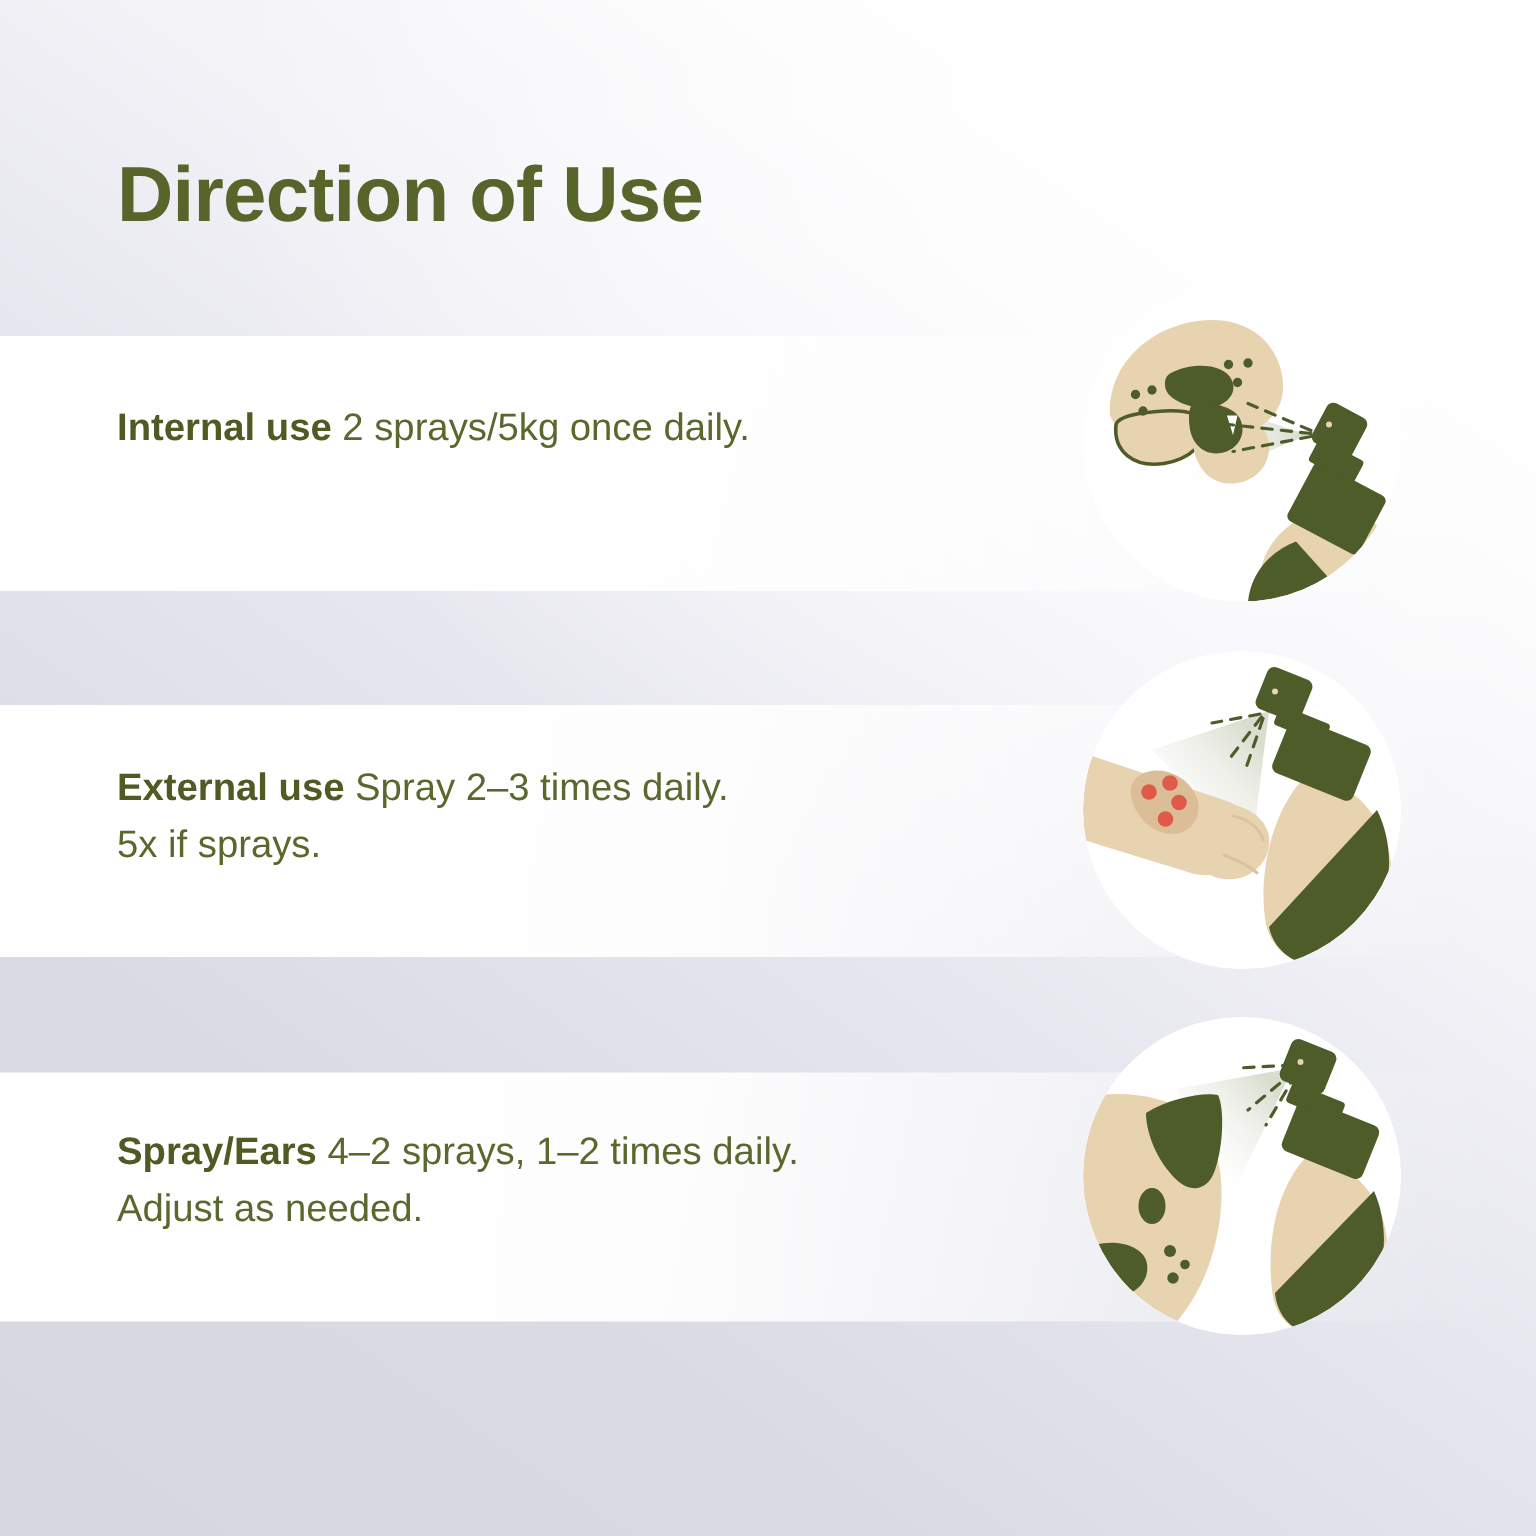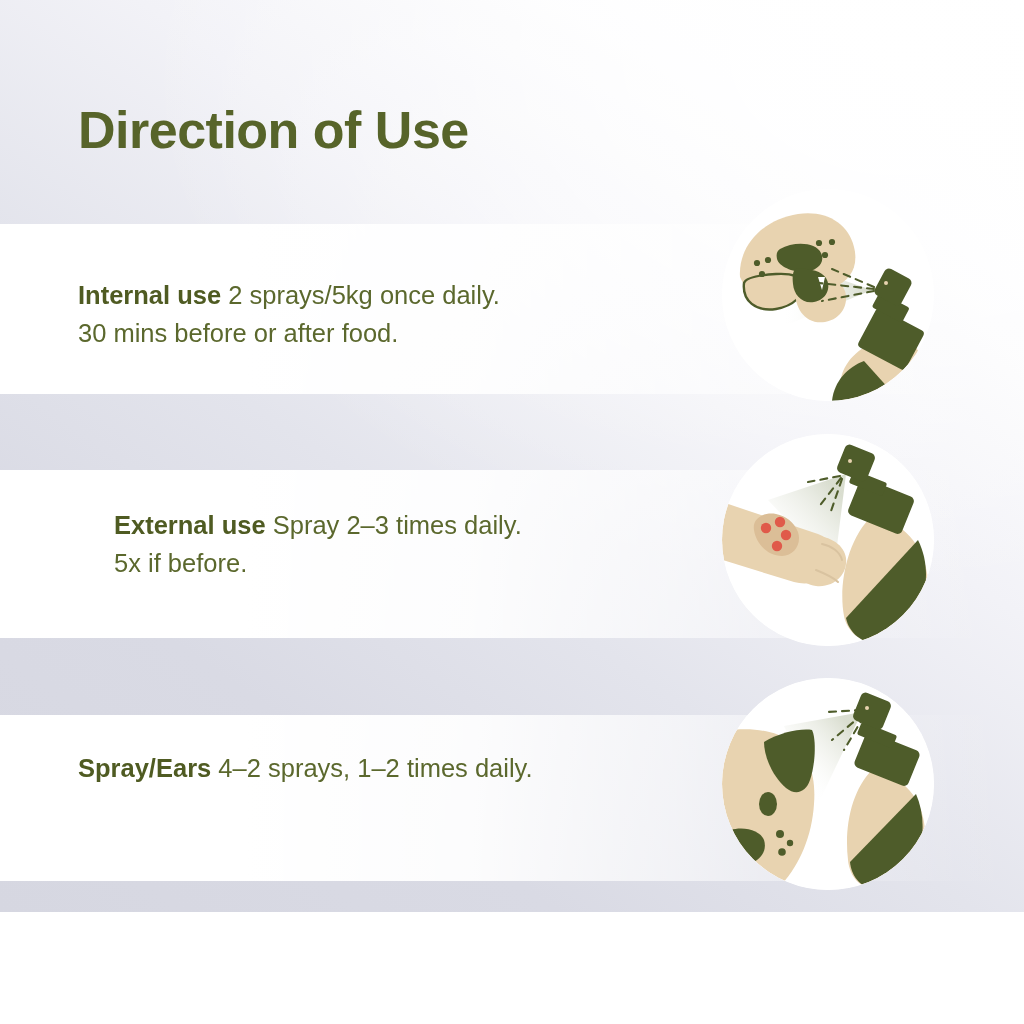--- a/index.html
+++ b/index.html
@@ -8,21 +8,21 @@
     padding: 0;
     background: #ffffff;
   }
   body {
     font-family: "Liberation Sans", sans-serif;
   }
 
   #poster {
     position: relative;
     width: 1024px;
-    height: 912px;
+    height: 1024px;
     overflow: hidden;
     background: #86efac;
   }
 
   
   .bg-wash {
     position: absolute;
     inset: 0;
     background: linear-gradient(215deg,
         #ffffff 0%,
@@ -77,22 +77,22 @@
     left: 78px;
     width: 620px;
     color: #5b682d;
     font-size: 25.5px;
     line-height: 38px;
   }
   .row-text .lead {
     font-weight: bold;
     color: #4f5b22;
   }
-  #row-text-1 { top: 276px; }
-  #row-text-2 { top: 506px; margin-left: 36px; }
+  #row-text-1 { top: 266px; }
+  #row-text-2 { top: 506px; }
   #row-text-3 { top: 749px; }
 
   
   .circle {
     position: absolute;
     width: 212px;
     height: 212px;
     border-radius: 50%;
     overflow: hidden;
     background: #ffffff;
@@ -111,30 +111,30 @@
   <div class="bg-wash2"></div>
 
   <div class="band" id="band-1"></div>
   <div class="band" id="band-2"></div>
   <div class="band" id="band-3"></div>
 
   <div id="title">Direction of Use</div>
 
   <div class="row-text" id="row-text-1">
     <div><span class="lead">Internal use</span><span> 2 sprays/5kg once daily.</span></div>
-    <div>30 mins before or after food.</div>
   </div>
 
   <div class="row-text" id="row-text-2">
     <div><span class="lead">External use</span><span> Spray 2–3 times daily.</span></div>
-    <div>5x if before.</div>
+    <div>5x if sprays.</div>
   </div>
 
   <div class="row-text" id="row-text-3">
     <div><span class="lead">Spray/Ears</span><span> 4–2 sprays, 1–2 times daily.</span></div>
+    <div>Adjust as needed.</div>
   </div>
 
   <div class="circle" id="circle-1">
     <svg viewBox="0 0 212 212" xmlns="http://www.w3.org/2000/svg">
       <defs>
         <linearGradient id="mist1" x1="1" y1="0.5" x2="0" y2="0.5">
           <stop offset="0%" stop-color="#c9cfbb" stop-opacity="0.75"></stop>
           <stop offset="55%" stop-color="#dfe3d6" stop-opacity="0.40"></stop>
           <stop offset="100%" stop-color="#ffffff" stop-opacity="0.05"></stop>
         </linearGradient>

